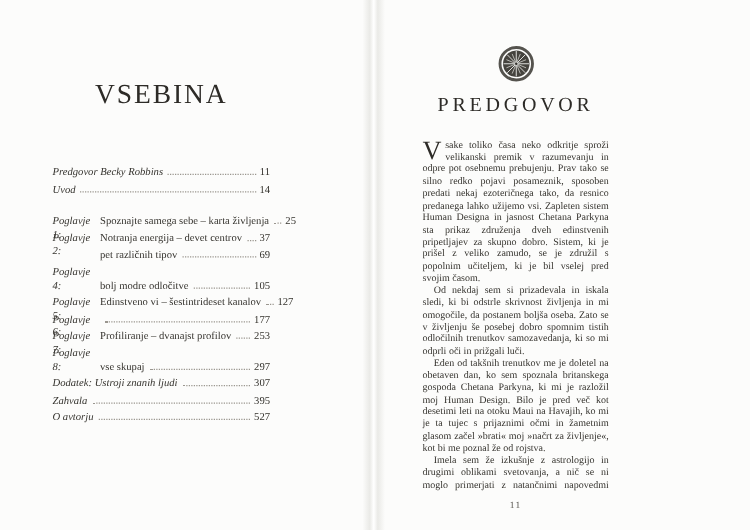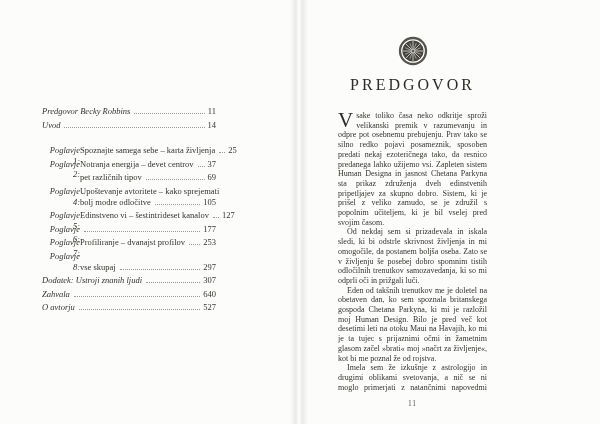--- a/index.html
+++ b/index.html
@@ -14,21 +14,21 @@
   
   .gutter{
     position:absolute;left:290px;top:0;width:18px;height:424px;pointer-events:none;
     background:linear-gradient(90deg,rgba(223,223,219,0) 0%,rgba(219,219,214,0.55) 32%,#ffffff 50%,rgba(219,219,214,0.55) 68%,rgba(223,223,219,0) 100%);
   }
 
   
   .vsebina{margin:0;font-size:22px;font-weight:normal;letter-spacing:1.5px;text-align:center;color:#2d2b27;}
   .toc{margin-top:44px;font-size:8.5px;}
   .toc-row{display:flex;align-items:baseline;height:10.6px;line-height:10.6px;}
-  .toc-entry{margin-bottom:3px;text-align:right;}
+  .toc-entry{margin-bottom:3px;}
   .toc-group.chapters{margin-top:15px;}
   .toc-group.back{}
   .lbl{flex:none;width:38px;font-style:italic;}
   .t{white-space:nowrap;}
   .it{font-style:italic;}
   .leader{flex:1;border-bottom:1px dotted #9a968f;margin:0 3px 2px 4px;min-width:6px;}
   .pg{flex:none;}
 
   
   .ornament{width:30px;height:30px;margin:0 auto;}
@@ -38,20 +38,21 @@
   .body p.first{text-indent:0;}
   .dropcap{float:left;font-size:21px;line-height:17px;padding:1px 3px 0 0;color:#2d2b27;}
   .folio{text-align:center;font-size:7.5px;letter-spacing:1px;margin-top:6px;color:#56534d;}
 </style>
 </head>
 <body>
 
 <div class="spread">
 
   <div class="page left">
+    <h1 class="vsebina">VSEBINA</h1>
 
     <div class="toc">
 
       <div class="toc-group front">
         <div class="toc-row toc-entry">
           <span class="t it">Predgovor Becky Robbins</span>
           <span class="leader"></span>
           <span class="pg">11</span>
         </div>
         <div class="toc-row toc-entry">
@@ -82,21 +83,20 @@
             <span class="lbl"></span>
             <span class="t">pet različnih tipov</span>
             <span class="leader"></span>
             <span class="pg">69</span>
           </div>
         </div>
 
         <div class="toc-entry">
           <div class="toc-row">
             <span class="lbl">Poglavje 4:</span>
-            <span class="t">Upoštevanje avtoritete – kako sprejemati</span>
           </div>
           <div class="toc-row">
             <span class="lbl"></span>
             <span class="t">bolj modre odločitve</span>
             <span class="leader"></span>
             <span class="pg">105</span>
           </div>
         </div>
 
         <div class="toc-row toc-entry">
@@ -135,21 +135,21 @@
 
       <div class="toc-group back">
         <div class="toc-row toc-entry">
           <span class="t it">Dodatek: Ustroji znanih ljudi</span>
           <span class="leader"></span>
           <span class="pg">307</span>
         </div>
         <div class="toc-row toc-entry">
           <span class="t it">Zahvala</span>
           <span class="leader"></span>
-          <span class="pg">640</span>
+          <span class="pg">395</span>
         </div>
         <div class="toc-row toc-entry">
           <span class="t it">O avtorju</span>
           <span class="leader"></span>
           <span class="pg">527</span>
         </div>
       </div>
 
     </div>
   </div>

